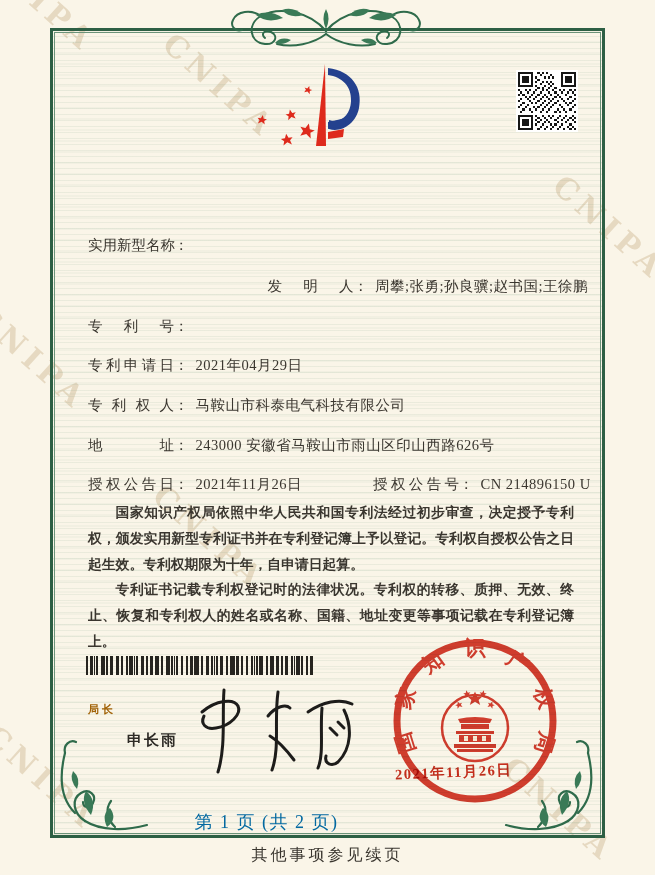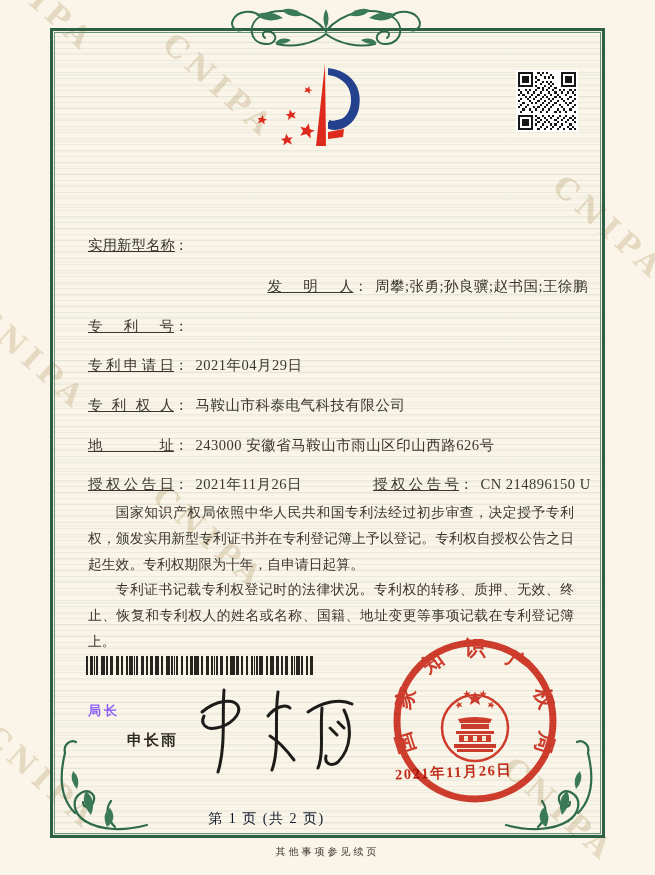--- a/index.html
+++ b/index.html
@@ -53,47 +53,47 @@
   }
 
   
   .frow{
     position:absolute;left:88px;width:500px;
     font-size:14.5px;color:#3a362f;display:flex;align-items:baseline;
     white-space:nowrap;
   }
   .flabel{
     display:inline-block;width:86px;
-    text-align:justify;text-align-last:justify;text-decoration:underline;
+    text-align:justify;text-align-last:justify;
   }
   .fcolon{margin:0 2px 0 0;}
   .fvalue{margin-left:5px;letter-spacing:0.5px;}
   .grant2{position:absolute;left:285px;top:0;display:flex;align-items:baseline;}
 
   
   .paras{
     position:absolute;left:88px;top:500px;width:486px;
     font-size:13.8px;line-height:25.8px;color:#3a362f;
     text-align:justify;
   }
-  .paras p{margin:0;text-indent:2em;}
+  .paras p{margin:0;text-indent:2em;font-weight:bold;}
 
   
   .barcode{
     position:absolute;left:86px;top:656px;width:230px;height:19px;
     background:
       repeating-linear-gradient(90deg,#26241f 0 2px,transparent 2px 5px),
       repeating-linear-gradient(90deg,#26241f 0 1px,transparent 1px 8px),
       repeating-linear-gradient(90deg,transparent 0 4px,#26241f 4px 6px,transparent 6px 13px);
   }
 
   
   .director-label{
     position:absolute;left:88px;top:702px;
-    font-size:13px;font-weight:600;letter-spacing:3px;color:#8b5cf6;
+    font-size:11px;font-weight:600;letter-spacing:3px;color:#a16207;
   }
   .director-name{
     position:absolute;left:88px;top:731px;
     font-size:15px;font-weight:600;letter-spacing:2px;color:#2e2b26;margin-left:39px;
   }
   .sig{position:absolute;left:172px;top:682px;width:190px;height:95px;}
 
   
   .seal{
     position:absolute;left:390px;top:636px;width:170px;height:170px;
@@ -102,25 +102,25 @@
   .seal-date{
     position:absolute;left:395px;top:762px;width:160px;
     font-size:14.5px;font-weight:bold;color:#c9301f;
     letter-spacing:1.5px;transform:rotate(-2.5deg);
     mix-blend-mode:multiply;white-space:nowrap;
   }
 
   
   .page-info{
     position:absolute;left:0;top:810px;width:533px;text-align:center;
-    font-size:14px;letter-spacing:1.5px;color:#0f172a;
+    font-size:18px;letter-spacing:1.5px;color:#0369a1;
   }
   .continuation{
     position:absolute;left:0;top:845px;width:655px;text-align:center;
-    font-size:10px;letter-spacing:3px;color:#3a362f;
+    font-size:16px;letter-spacing:3px;color:#3a362f;
   }
 </style>
 </head>
 <body>
 
 <div class="page">
 
   <div class="wm" style="left:-30px;top:-18px;">CNIPA</div>
   <div class="wm" style="left:150px;top:68px;">CNIPA</div>
   <div class="wm" style="left:540px;top:210px;">CNIPA</div>

